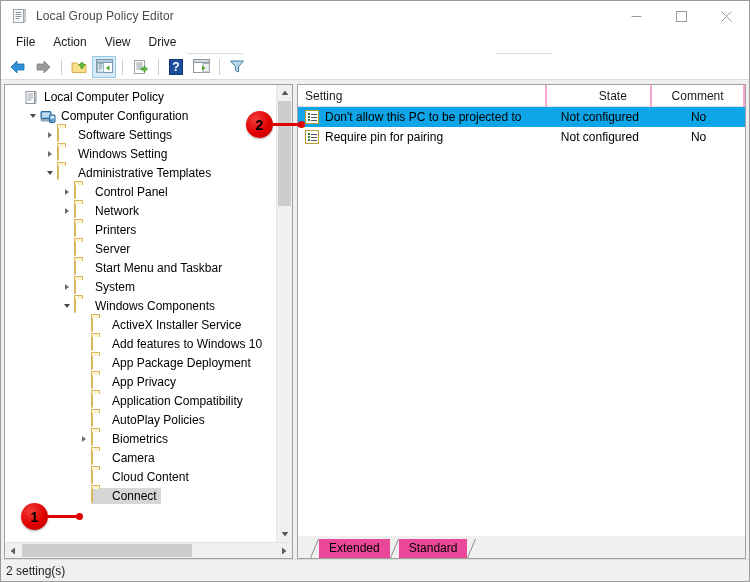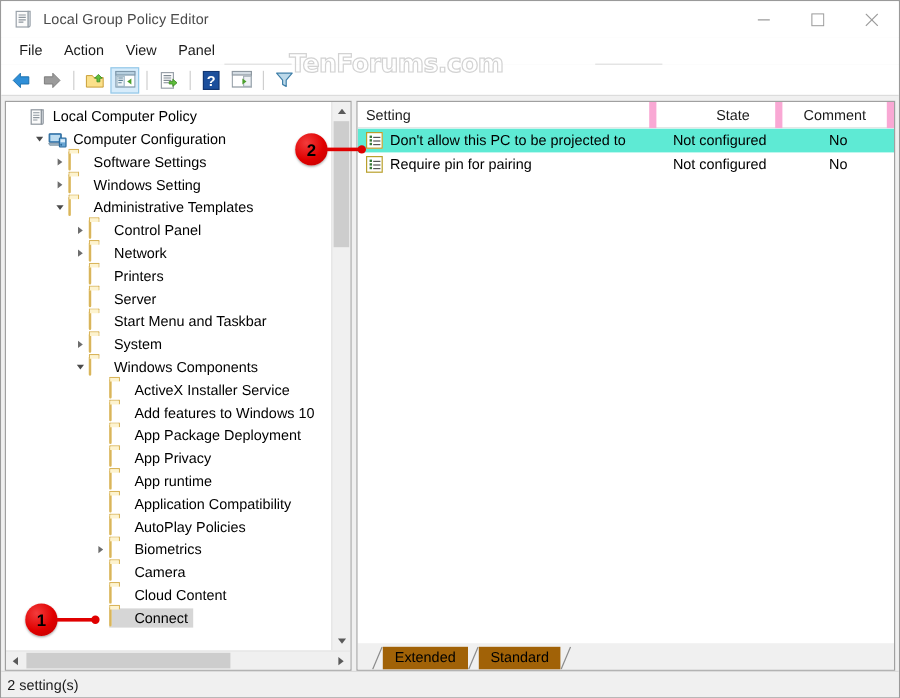--- a/index.html
+++ b/index.html
@@ -268,40 +268,40 @@
     background: #ffffff;
     border-bottom: 1px solid #e0e0e0;
     display: flex;
     font-size: 12px;
     color: #1b1b1b;
     flex: none;
   }
   .lv-col {
     display: flex;
     align-items: center;
-    border-right: 6px solid #f9a8d4;
+    border-right: 2px solid #f9a8d4;
     height: 22px;
     padding-left: 7px;
     overflow: hidden;
   }
   .lv-col.center { justify-content: center; padding-left: 0; }
   .lv-body {
     flex: 1;
     position: relative;
     background: #fff;
     overflow: hidden;
   }
   .lv-row {
     height: 20px;
     display: flex;
     align-items: center;
     font-size: 12px;
     color: #000;
   }
-  .lv-row.highlight { background: #5eead4; }
+  .lv-row.highlight { background: #0ea5e9; }
   .lv-cell {
     height: 20px;
     display: flex;
     align-items: center;
     overflow: hidden;
     white-space: nowrap;
   }
   .lv-cell.center { justify-content: center; }
   .policy-ico {
     width: 14px; height: 14px;
@@ -337,21 +337,21 @@
     margin-left: 9px;
   }
   .tab {
     font-size: 12px;
     color: #000;
     padding: 1px 10px 2px 10px;
     position: relative;
     height: 19px;
     display: flex;
     align-items: center;
-    background: #a16207;
+    background: #ec4899;
   }
   .tab-sep {
     width: 9px; height: 19px;
     position: relative;
   }
 
   
   .statusbar {
     height: 22px;
     flex: none;
@@ -430,26 +430,25 @@
             <line x1="10.5" y1="0.5" x2="0.5" y2="10.5" stroke="#9b9b9b" stroke-width="1"></line>
           </svg>
       </div>
     </div>
   </div>
 
   <div class="menubar">
     <div class="menuitem">File</div>
     <div class="menuitem">Action</div>
     <div class="menuitem">View</div>
-    <div class="menuitem">Panel</div>
+    <div class="menuitem">Drive</div>
   </div>
 
   <div class="watermark-line" style="left:186px; width:56px;"></div>
   <div class="watermark-line" style="left:495px; width:56px;"></div>
-  <div class="watermark">TenForums.com</div>
 
   <div class="toolbar">
     <div class="tb-btn">
       <svg width="18" height="16" viewBox="0 0 18 16">
         <path d="M8 2 L2 8 L8 14 L8 11 L15 11 L15 5 L8 5 Z" fill="#2f8fd8" stroke="#1a6fae" stroke-width="0.8" stroke-linejoin="round"></path>
       </svg>
     </div>
     <div class="tb-btn">
       <svg width="18" height="16" viewBox="0 0 18 16">
         <path d="M10 2 L16 8 L10 14 L10 11 L3 11 L3 5 L10 5 Z" fill="#9b9b9b" stroke="#7b7b7b" stroke-width="0.8" stroke-linejoin="round"></path>
@@ -651,27 +650,20 @@
               <span class="tlabel-wrap">
                 <span class="ico"><span class="folder"></span></span>
                 <span class="tlabel">App Package Deployment</span>
               </span>
             </div>
             <div class="tnode" style="padding-left: 72px;">
               <span class="exp"></span>
               <span class="tlabel-wrap">
                 <span class="ico"><span class="folder"></span></span>
                 <span class="tlabel">App Privacy</span>
-              </span>
-            </div>
-            <div class="tnode" style="padding-left: 72px;">
-              <span class="exp"></span>
-              <span class="tlabel-wrap">
-                <span class="ico"><span class="folder"></span></span>
-                <span class="tlabel">App runtime</span>
               </span>
             </div>
             <div class="tnode" style="padding-left: 72px;">
               <span class="exp"></span>
               <span class="tlabel-wrap">
                 <span class="ico"><span class="folder"></span></span>
                 <span class="tlabel">Application Compatibility</span>
               </span>
             </div>
             <div class="tnode" style="padding-left: 72px;">

